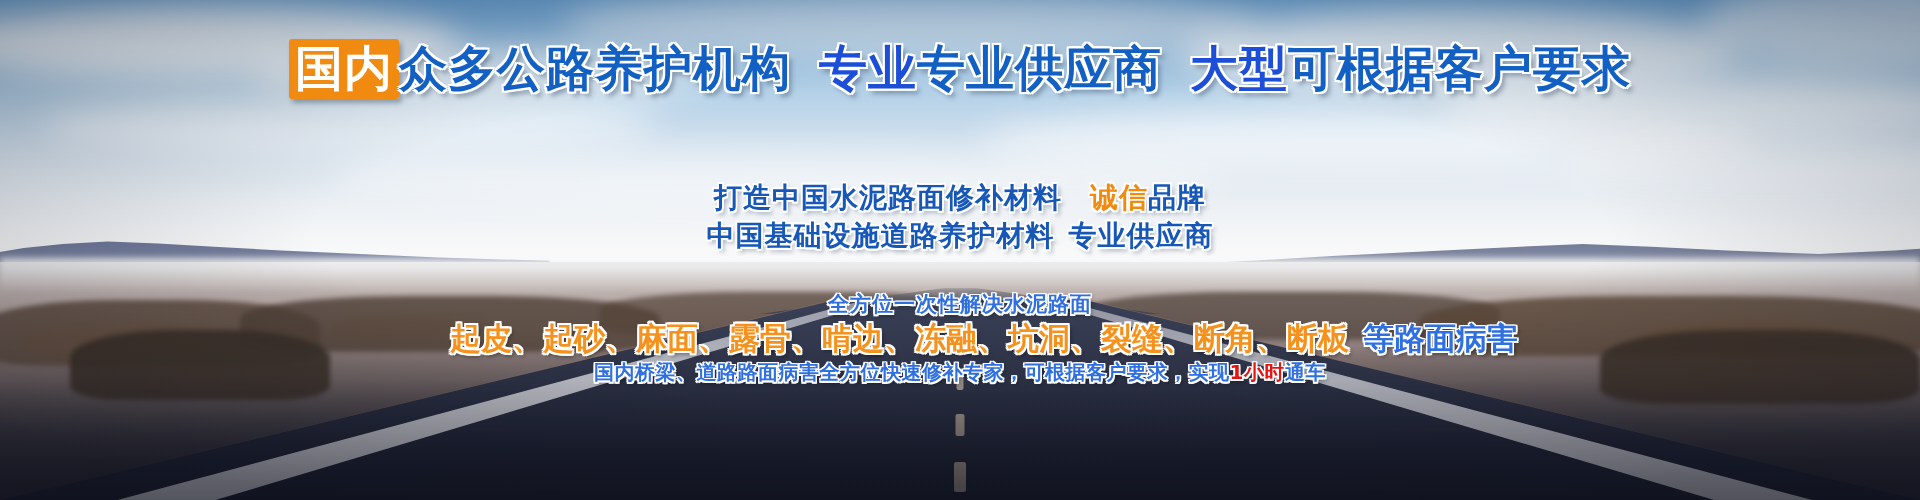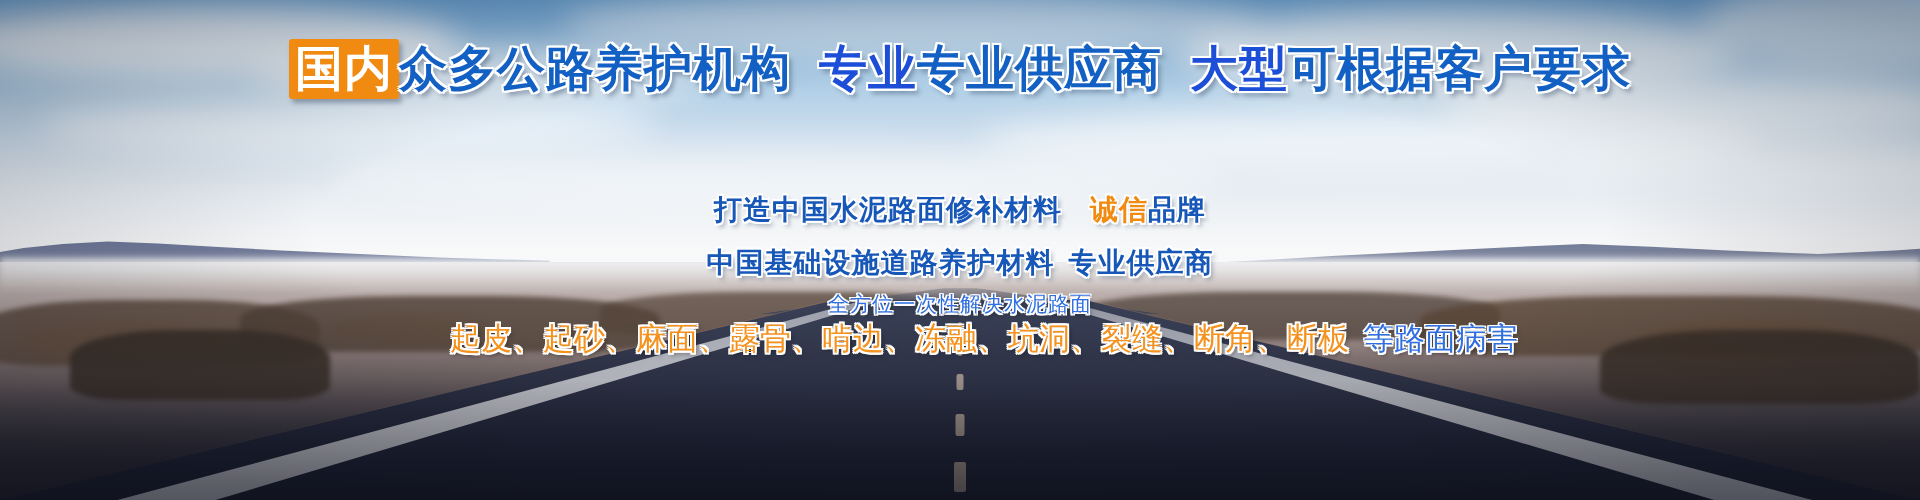--- a/index.html
+++ b/index.html
@@ -173,42 +173,42 @@
     color:#fff;background:#f08a10;
     padding:1px 6px 3px 6px;border-radius:3px;
     box-shadow:3px 4px 5px rgba(40,60,90,.4);
   }
 
   .mid{
     position:absolute;width:1920px;text-align:center;white-space:nowrap;
     font-weight:bold;font-size:28px;line-height:36px;letter-spacing:1px;
     font-family:"DejaVu Sans","Liberation Sans",sans-serif;
   }
-  .mid1{top:192px;}
-  .mid2{top:245px;}
+  .mid1{top:180px;}
+  .mid2{top:218px;}
   .m-blue{
     color:#1757b8;
     text-shadow:
       1.6px 0 0 #fff,-1.6px 0 0 #fff,0 1.6px 0 #fff,0 -1.6px 0 #fff,
       1.6px 1.6px 0 #fff,-1.6px 1.6px 0 #fff,1.6px -1.6px 0 #fff,-1.6px -1.6px 0 #fff,
       3px 4px 4px rgba(40,60,90,.4);
   }
   .m-orange{
     color:#f08a10;
     text-shadow:
       1.6px 0 0 #fff,-1.6px 0 0 #fff,0 1.6px 0 #fff,0 -1.6px 0 #fff,
       1.6px 1.6px 0 #fff,-1.6px 1.6px 0 #fff,1.6px -1.6px 0 #fff,-1.6px -1.6px 0 #fff,
       3px 4px 4px rgba(40,60,90,.4);
   }
   .gap{display:inline-block;width:28px;}
   .gap-s{display:inline-block;width:14px;}
 
   .bot{
     position:absolute;width:1920px;text-align:center;white-space:nowrap;
-    font-weight:normal;font-family:"DejaVu Sans","Liberation Sans",sans-serif;
+    font-weight:bold;font-family:"DejaVu Sans","Liberation Sans",sans-serif;
   }
   .bot1{top:290px;font-size:21px;line-height:28px;letter-spacing:1px;}
   .bot2{top:318px;font-size:31px;line-height:40px;letter-spacing:0px;padding-left:24px;}
   .bot3{top:358px;font-size:20px;line-height:28px;letter-spacing:.5px;}
 
   .b-blue{
     color:#2f6fe0;
     text-shadow:
       1.5px 0 0 #fff,-1.5px 0 0 #fff,0 1.5px 0 #fff,0 -1.5px 0 #fff,
       1.5px 1.5px 0 #fff,-1.5px 1.5px 0 #fff,1.5px -1.5px 0 #fff,-1.5px -1.5px 0 #fff,
@@ -283,15 +283,16 @@
 
   <div class="content">
 
     <div class="hl hl1"><span class="tx-box">国内</span><span class="tx-blue">众多公路养护机构</span><span class="gap"></span><span class="tx-orange">专业</span><span class="tx-blue">专业供应商</span><span class="gap"></span><span class="tx-orange">大型</span><span class="tx-blue">可根据客户要求</span></div>
 
     <div class="mid mid1"><span class="m-blue">打造中国水泥路面修补材料</span><span class="gap"></span><span class="m-orange">诚信</span><span class="m-blue">品牌</span></div>
     <div class="mid mid2"><span class="m-blue">中国基础设施道路养护材料</span><span class="gap-s"></span><span class="m-blue">专业供应商</span></div>
 
     <div class="bot bot1"><span class="b-blue">全方位一次性解决水泥路面</span></div>
     <div class="bot bot2"><span class="b-orange">起皮、起砂、麻面、露骨、啃边、冻融、坑洞、裂缝、断角、断板</span><span class="gap-s"></span><span class="b-blue">等路面病害</span></div>
+    <div class="bot bot3"><span class="b-blue">国内桥梁、道路路面病害全方位快速修补专家，可根据客户要求，实现</span><span class="b-red">1小时</span><span class="b-blue">通车</span></div>
 
   </div>
 </div>
 
 </body></html>

